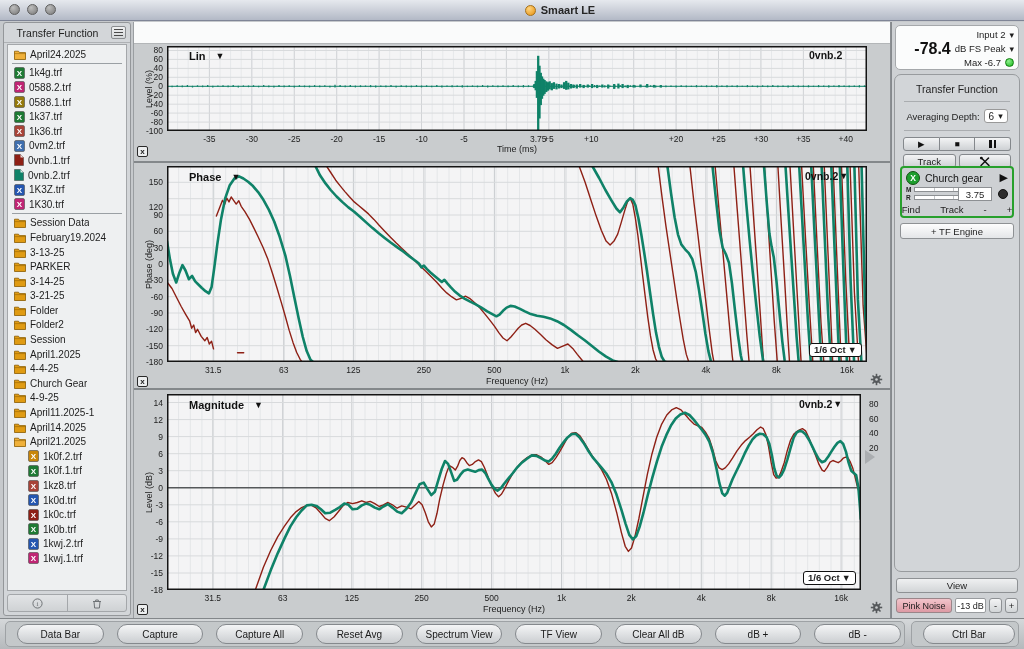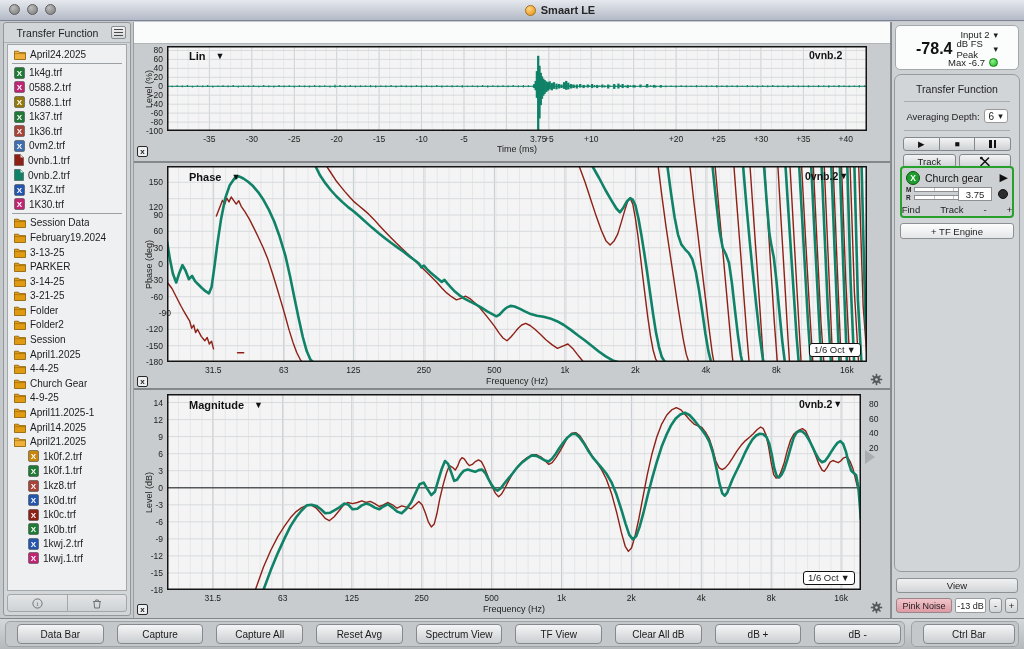--- a/index.html
+++ b/index.html
@@ -49,28 +49,28 @@
   .dd{font-size:9px;}
   .ylab{position:absolute;writing-mode:vertical-rl;transform:rotate(180deg);font-size:9px;color:#222;
     display:flex;align-items:center;justify-content:center;}
   .xlab{position:absolute;font-size:9px;color:#222;text-align:center;}
   .xtick{position:absolute;font-size:8.5px;color:#222;text-align:center;width:36px;}
   .ytick{position:absolute;font-size:8.5px;color:#222;text-align:right;width:26px;}
   .rtick{position:absolute;font-size:8.5px;color:#222;text-align:left;}
   .xbox{position:absolute;width:11px;height:11px;border:1px solid #2a2a2a;border-radius:2px;background:#eceeef;
     font-size:8px;font-weight:bold;line-height:10px;text-align:center;color:#222;box-sizing:border-box;z-index:4;}
   .octbtn{position:absolute;border:1.5px solid #111;background:#fff;border-radius:3px;
-    font-size:9.5px;font-weight:normal;height:14px;line-height:12px;padding:0 4px;z-index:4;display:flex;align-items:center;gap:2px;box-sizing:border-box;}
+    font-size:9.5px;font-weight:bold;height:14px;line-height:12px;padding:0 4px;z-index:4;display:flex;align-items:center;gap:2px;box-sizing:border-box;}
   .gearbtn{position:absolute;z-index:4;}
   .marker{position:absolute;width:0;height:0;border-top:7px solid transparent;border-bottom:7px solid transparent;
     border-left:10px solid #aaadb0;z-index:4;}
   
   .right{position:absolute;right:0;top:22px;width:133px;bottom:31px;background:#ced1d4;border-left:1px solid #85898d;box-sizing:border-box;}
   .meter{position:absolute;top:3px;left:3px;right:5px;height:45px;background:#fbfcfc;border:1px solid #a5a8ab;
-    border-radius:5px;padding:2px 20px;box-sizing:border-box;}
+    border-radius:5px;padding:2px 4px;box-sizing:border-box;}
   .mrow{display:flex;align-items:center;justify-content:flex-end;gap:4px;font-size:9.5px;height:13px;}
   .mrow.big{justify-content:flex-end;height:15px;}
   .bigval{font-size:16px;font-weight:bold;color:#111;}
   .gdot{width:9px;height:9px;border-radius:50%;background:radial-gradient(circle at 35% 30%,#90f090,#18b818);border:1px solid #0f7f0f;box-sizing:border-box;}
   .tfpanel{position:absolute;top:52px;left:2px;right:4px;bottom:46px;background:#d2d5d8;
     border:1px solid #989b9e;border-radius:7px;box-sizing:border-box;}
   .tf-title{text-align:center;font-size:10.5px;margin-top:8px;}
   .hr{height:1px;background:#aaadb0;margin:6px 9px;}
   .avgrow{display:flex;align-items:center;justify-content:center;gap:4px;font-size:9.5px;height:16px;}
   .avgsel{background:#fff;border:1px solid #999;border-radius:3px;min-width:24px;height:14px;
@@ -110,21 +110,21 @@
     display:flex;align-items:center;justify-content:center;font-size:9px;box-sizing:border-box;}
   .lvlbox{height:15px;flex:1;background:#fff;border:1px solid #989b9e;border-radius:2px;
     display:flex;align-items:center;justify-content:center;font-size:9px;box-sizing:border-box;}
   .pm{height:15px;width:13px;border:1px solid #8e9194;border-radius:3px;background:linear-gradient(#f3f4f5,#d2d5d7);
     display:flex;align-items:center;justify-content:center;font-size:9.5px;box-sizing:border-box;}
   
   .bottom{position:absolute;left:0;right:0;bottom:0;height:31px;background:linear-gradient(#d5d8da,#b5b9bc);
     border-top:1px solid #83878a;display:flex;align-items:center;padding:0 5px;gap:6px;box-sizing:border-box;}
   .bgroup{flex:1;display:flex;gap:5px;border:1px solid #9ea2a5;border-radius:5px;padding:2px 3px;background:#c4c8ca;}
   .bgroup.small{flex:0 0 100px;}
-  .bbtn{flex:1;height:20px;border:1px solid #85898d;border-radius:4px;background:linear-gradient(#f4f5f6,#cbced1);
+  .bbtn{flex:1;height:20px;border:1px solid #85898d;border-radius:10px;background:linear-gradient(#f4f5f6,#cbced1);
     display:flex;align-items:center;justify-content:center;font-size:10px;color:#1a1a1a;box-sizing:border-box;white-space:nowrap;margin-left:8px;}
 </style>
 </head>
 <body>
 
 <div>
 
   <div class="titlebar">
     <div class="lights">
       <span class="light"></span>
@@ -901,21 +901,21 @@
         <span class="xtick" style="left: 624.381px; top: 202px;">8k</span>
         <span class="xtick" style="left: 694.88px; top: 202px;">16k</span>
         <span class="ytick" style="left: 3px; top: 14.3333px;">150</span>
         <span class="ytick" style="left: 3px; top: 39px;">120</span>
         <span class="ytick" style="left: 3px; top: 47px;">90</span>
         <span class="ytick" style="left: 3px; top: 63.3333px;">60</span>
         <span class="ytick" style="left: 3px; top: 79.6667px;">30</span>
         <span class="ytick" style="left: 3px; top: 96px;">0</span>
         <span class="ytick" style="left: 3px; top: 112.333px;">-30</span>
         <span class="ytick" style="left: 3px; top: 128.667px;">-60</span>
-        <span class="ytick" style="left: 11px; top: 145px;">-90</span>
+        <span class="ytick" style="left: 3px; top: 145px;">-90</span>
         <span class="ytick" style="left: 3px; top: 161.333px;">-120</span>
         <span class="ytick" style="left: 3px; top: 177.667px;">-150</span>
         <span class="ytick" style="left: 3px; top: 194px;">-180</span>
       </div>
 
     <div class="sec" id="sec-mag">
       <div class="plot" id="plot-mag" style="left: 33px; top: 4px; width: 694px; height: 196px;">
           <svg width="694" height="196">
             <defs>
               <clipPath id="cp2">

